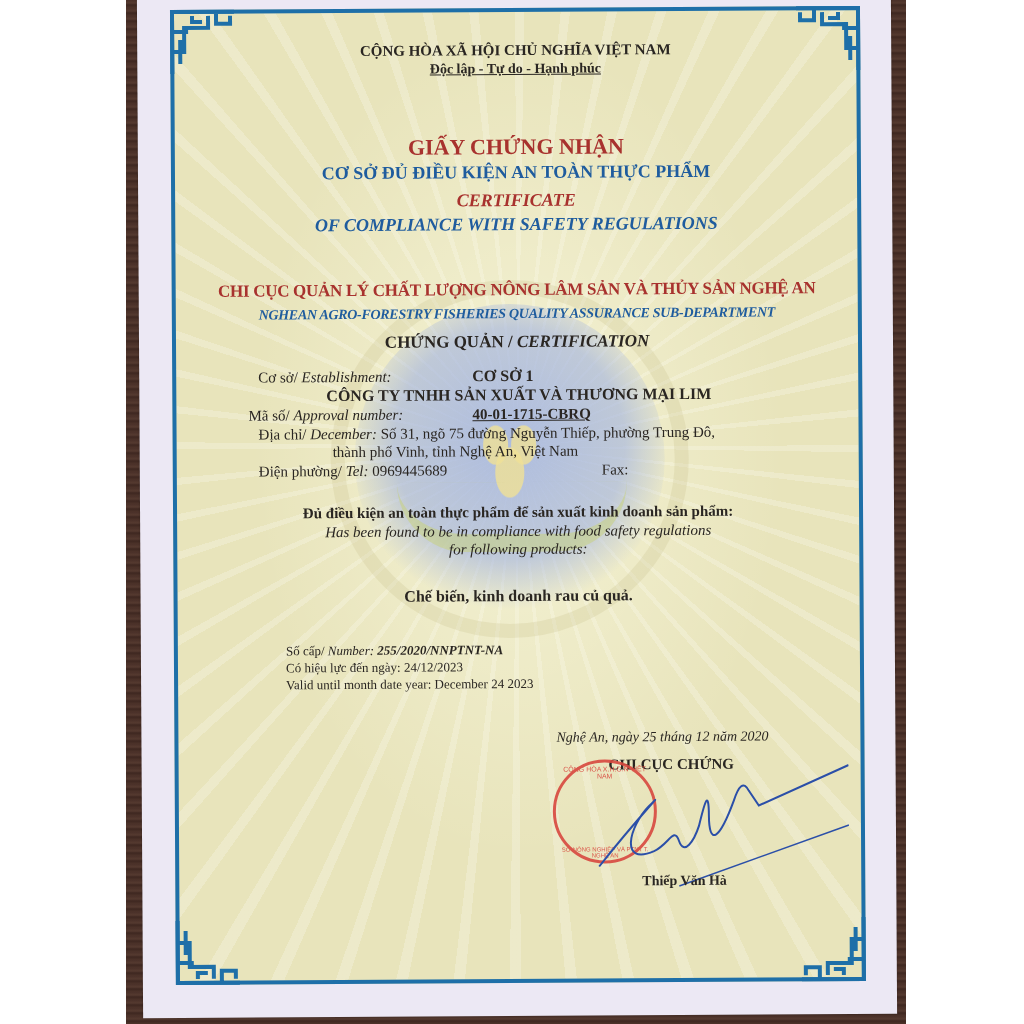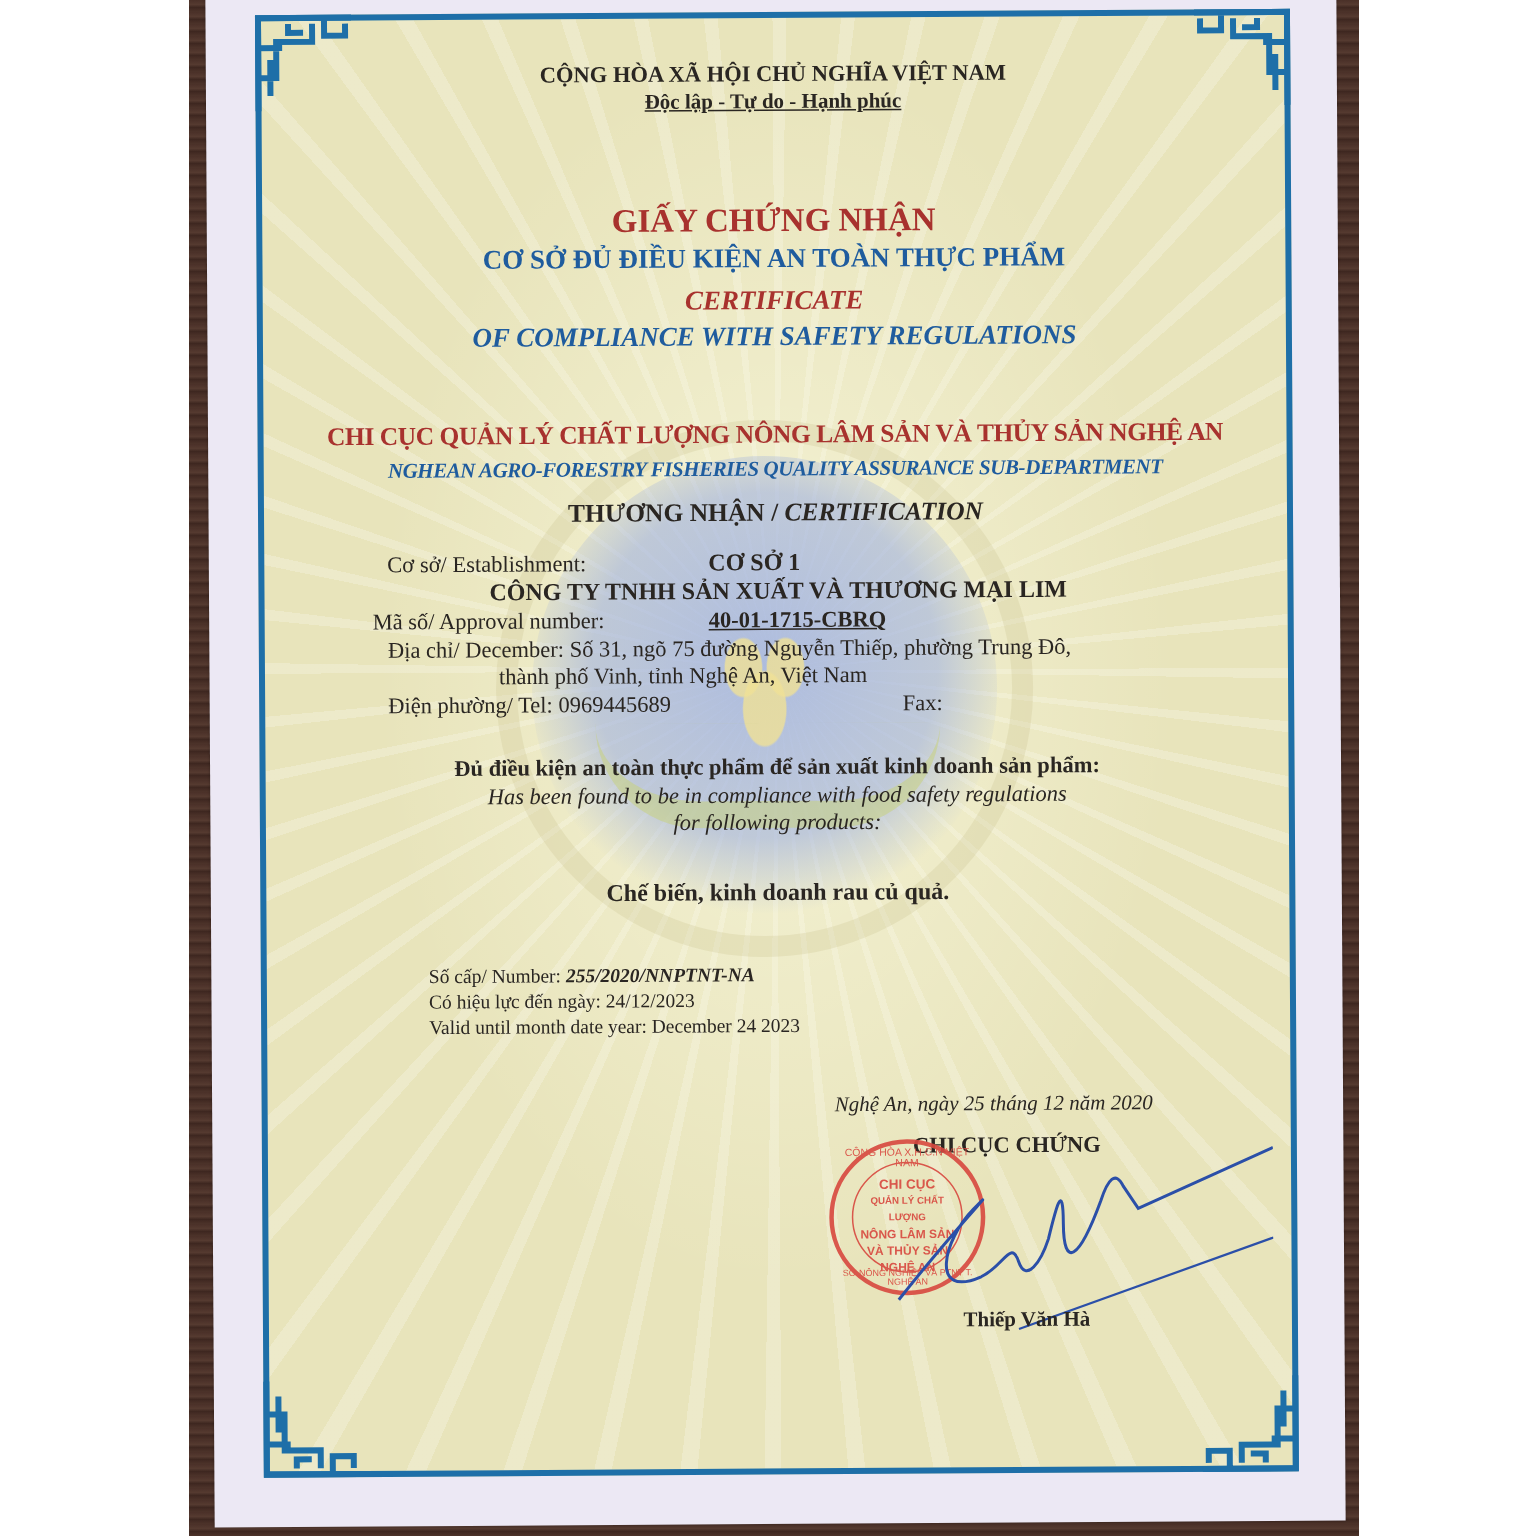--- a/index.html
+++ b/index.html
@@ -62,21 +62,21 @@
     }
 
     .txt { position:absolute; left:0; width:100%; text-align:center; white-space:nowrap; }
     .b { font-weight:bold; }
     .i { font-style:italic; }
     .red { color:#a8322e; }
     .blue { color:#1f5c9e; }
     .dark { color:#2a2622; }
 
     .row { position:absolute; white-space:nowrap; color:#2a2622; font-size:15px; }
-    .lbl-i { }
+    .lbl-i { font-style:italic; }
 
     .stamp {
       position:absolute; left:374px; top:748px; width:104px; height:104px; border-radius:50%;
       border:3px solid #d8483f; box-sizing:border-box; color:#d8483f;
       font-family:"Liberation Sans", sans-serif; text-align:center;
       opacity:.9;
     }
     .stamp .inner {
       position:absolute; left:12px; top:12px; width:74px; height:74px; border-radius:50%;
       border:1.5px solid #d8483f; box-sizing:border-box;
@@ -125,21 +125,21 @@
 
     <div class="txt b red" style="top:122px;font-size:22px;">GIẤY CHỨNG NHẬN</div>
     <div class="txt b blue" style="top:150px;font-size:18px;">CƠ SỞ ĐỦ ĐIỀU KIỆN AN TOÀN THỰC PHẨM</div>
     <div class="txt b i red" style="top:178px;font-size:18px;">CERTIFICATE</div>
     <div class="txt b i blue" style="top:202px;font-size:18px;">OF COMPLIANCE WITH SAFETY REGULATIONS</div>
 
     <div class="txt b red" style="top:268px;font-size:17px;letter-spacing:-0.3px;">CHI CỤC QUẢN LÝ CHẤT LƯỢNG NÔNG LÂM SẢN VÀ THỦY SẢN NGHỆ AN</div>
     <div class="txt b i blue" style="top:294px;font-size:14px;letter-spacing:-0.3px;">NGHEAN AGRO-FORESTRY FISHERIES QUALITY ASSURANCE SUB-DEPARTMENT</div>
 
     <div class="txt b dark" style="top:320px;font-size:17px;">
-      <span>THƯƠNG NHẬN / </span><span class="i">CERTIFICATION</span>
+      <span>CHỨNG QUẢN / </span><span class="i">CERTIFICATION</span>
     </div>
 
     <div class="row" style="left:82px;top:356px;">
       <span>Cơ sở/ </span><span class="lbl-i">Establishment:</span>
     </div>
     <div class="row b" style="left:296px;top:355px;font-size:16px;text-align:right;">CƠ SỞ 1</div>
     <div class="row b" style="left:150px;top:374px;font-size:16px;">CÔNG TY TNHH SẢN XUẤT VÀ THƯƠNG MẠI LIM</div>
 
     <div class="row" style="left:72px;top:394px;">
       <span>Mã số/ </span><span class="lbl-i">Approval number:</span>
@@ -168,27 +168,20 @@
       <span class="b i">255/2020/NNPTNT-NA</span>
     </div>
     <div class="row" style="left:108px;top:647px;font-size:13px;">Có hiệu lực đến ngày: 24/12/2023</div>
     <div class="row" style="left:108px;top:664px;font-size:13px;">Valid until month date year: December 24 2023</div>
 
     <div class="row i" style="left:378px;top:718px;font-size:14px;">Nghệ An, ngày 25 tháng 12 năm 2020</div>
     <div class="row b" style="left:430px;top:745px;font-size:15px;">CHI CỤC CHỨNG</div>
 
     <div class="stamp">
       <div class="ring-t">CỘNG HÒA X.H.C.N VIỆT NAM</div>
-      <div class="inner">
-        <div>CHI CỤC</div>
-        <div style="font-size:6.5px">QUẢN LÝ CHẤT LƯỢNG</div>
-        <div style="font-size:8px">NÔNG LÂM SẢN</div>
-        <div style="font-size:8px">VÀ THỦY SẢN</div>
-        <div style="font-size:8px">NGHỆ AN</div>
-      </div>
       <div class="ring-b">SỞ NÔNG NGHIỆP VÀ PTNT T. NGHỆ AN</div>
     </div>
 
     <svg class="sig" viewBox="0 0 290 160">
       <path d="M40 120 C 80 70, 110 40, 90 60 C 70 80, 60 120, 95 105 C 110 98, 115 80, 120 95 C 125 110, 135 95, 140 80 C 145 60, 150 40, 150 70 C 150 100, 160 95, 175 55 C 180 40, 185 35, 190 45 L 200 60 L 290 20" fill="none" stroke="#2b4fa8" stroke-width="2"></path>
       <path d="M120 140 L 290 80" fill="none" stroke="#2b4fa8" stroke-width="1.5"></path>
     </svg>
 
     <div class="row b" style="left:463px;top:862px;font-size:14px;">Thiếp Văn Hà</div>
 

